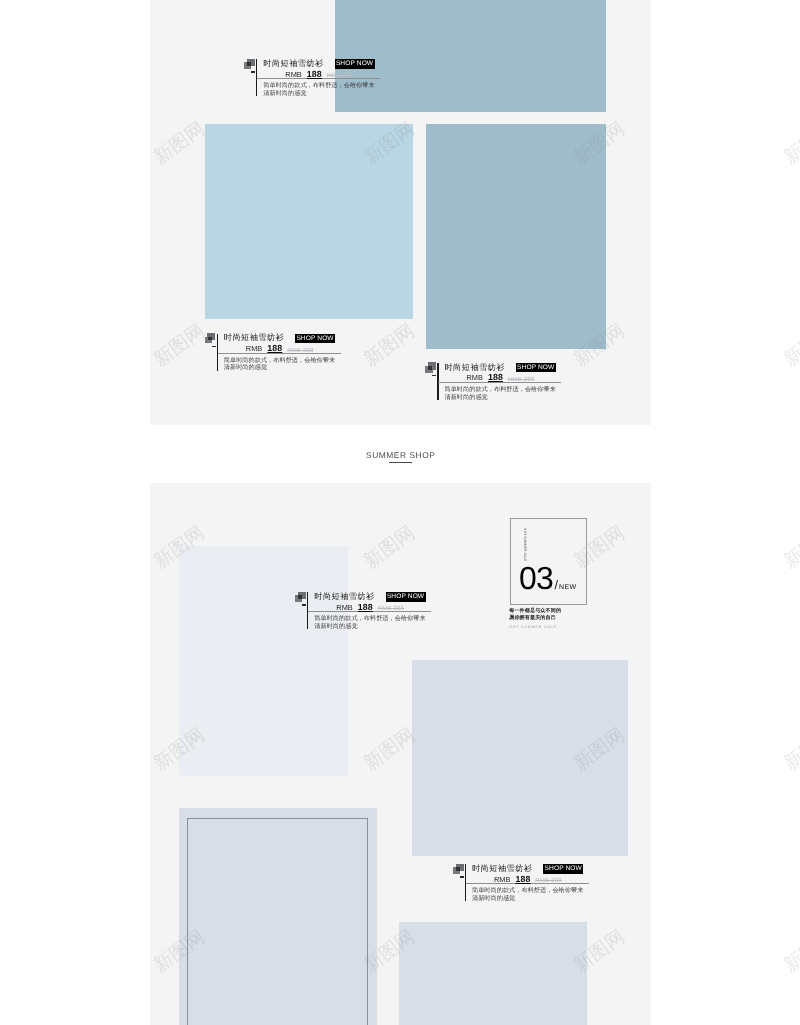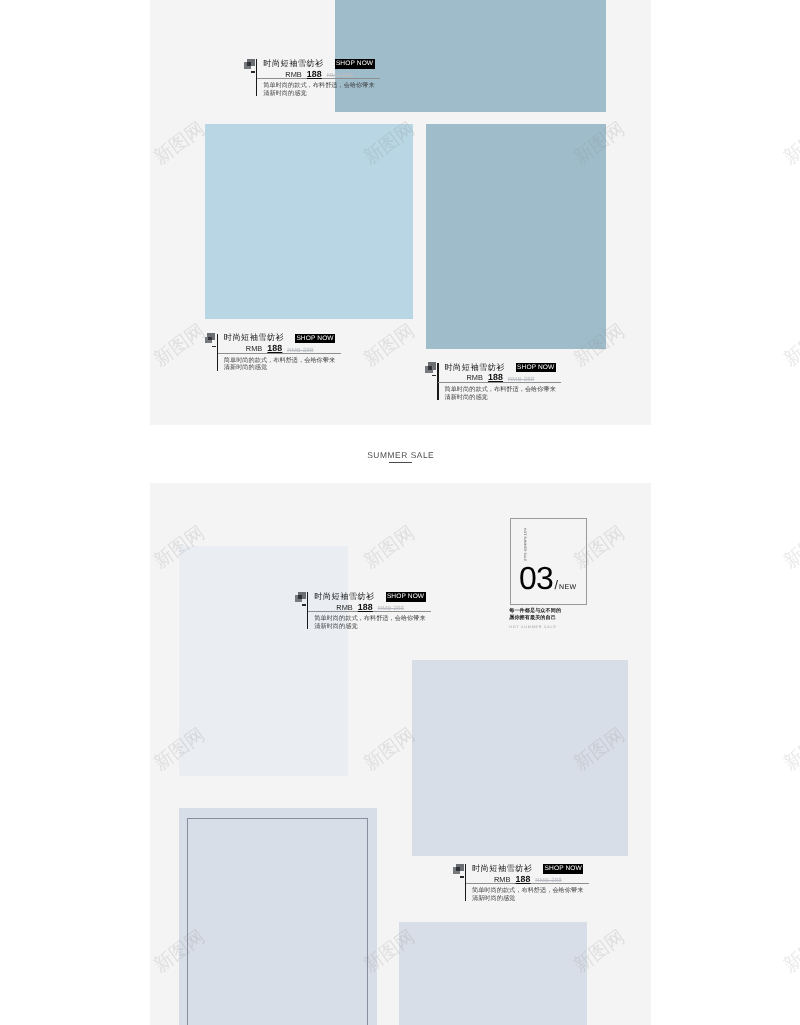--- a/index.html
+++ b/index.html
@@ -149,21 +149,21 @@
       </div>
       <div class="hr"></div>
       <div class="pdesc">
         <span>简单时尚的款式，布料舒适，会给你带来</span>
         <span>清新时尚的感觉</span>
       </div>
     </div>
   </div>
 
   <div class="sect-head" style="left:350px;top:449.8px;width:101.5px;">
-    <div class="lbl">SUMMER SALE</div>
+    <div class="lbl">SUMMER SHOP</div>
     <div class="rule"></div>
   </div>
 
   <div class="ph" style="left: 179.4px; top: 545.5px; width: 168.9px; height: 230.4px; background: rgb(234, 237, 242);"></div>
   <div class="ph" style="left: 412px; top: 659.8px; width: 215.5px; height: 196px; background: rgb(216, 222, 232);"></div>
   <div class="ph" style="left: 178.8px; top: 807.5px; width: 198.5px; height: 217.5px; background: rgb(216, 222, 232);">
     <div class="ph-inner"></div>
   </div>
   <div class="ph" style="left: 399.3px; top: 921.8px; width: 187.9px; height: 103.2px; background: rgb(216, 222, 232);"></div>
 

